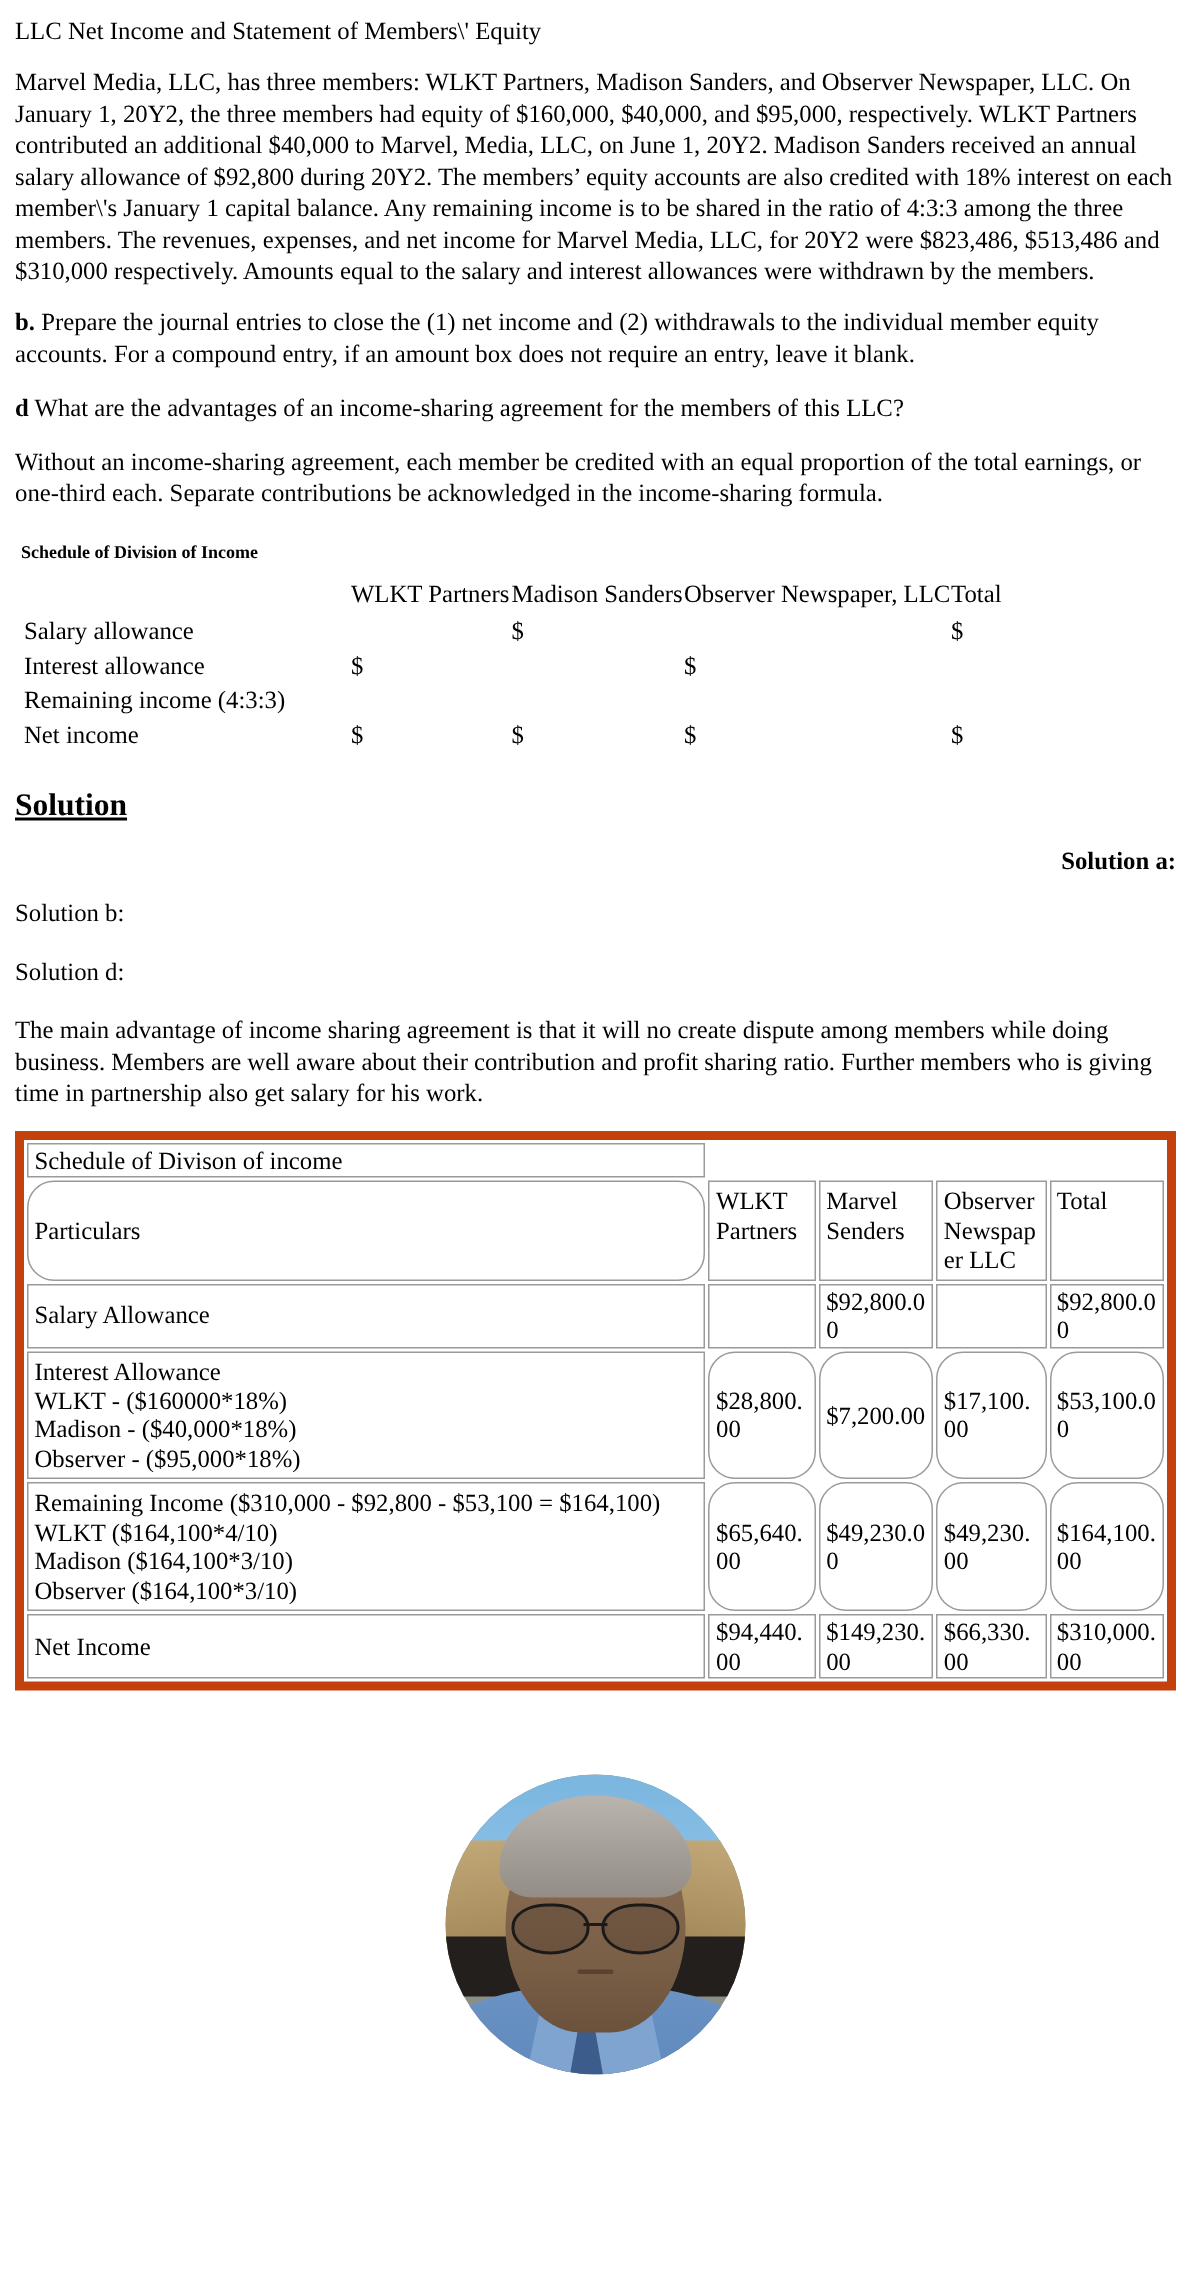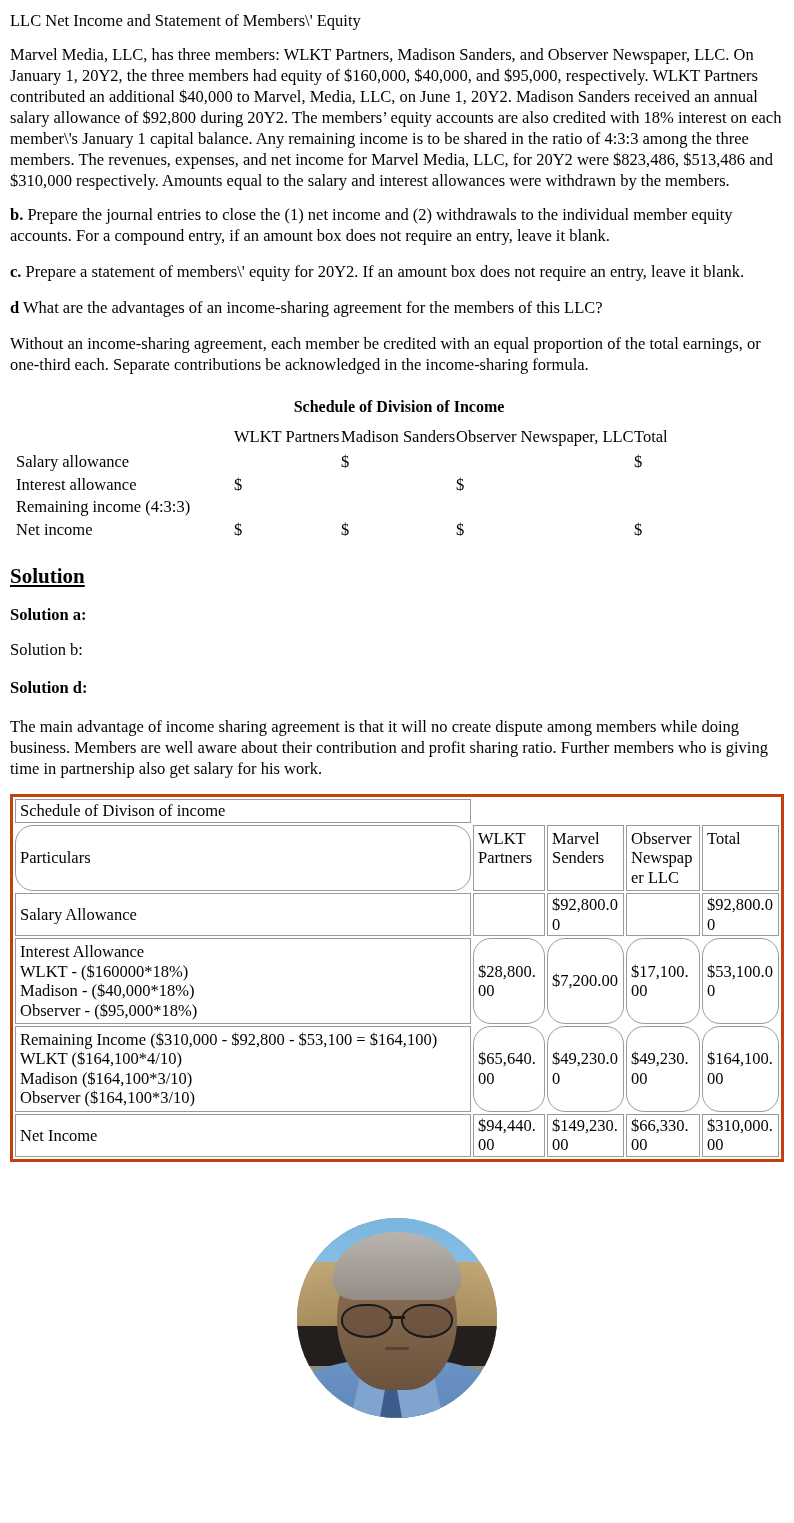--- a/index.html
+++ b/index.html
@@ -32,23 +32,22 @@
     font-size: 16.5px;
     line-height: 1.27;
     text-align: left;
   }
   .para .lbl { font-weight: bold; }
   .para.q { margin-bottom: 15px; }
 
   
   .sched-title {
     font-weight: bold;
-    font-size: 16px;
+    font-size: 12px;
     margin: 22px 0 9px 4px;
-    text-align: center;
   }
   table.plain {
     border-collapse: collapse;
     width: 100%;
     font-size: 16.5px;
     margin-bottom: 6px;
   }
   table.plain td, table.plain th {
     padding: 2px 0;
     font-weight: normal;
@@ -63,21 +62,21 @@
   table.plain .c-tot   { width: auto; }
   table.plain tr.head td { padding-bottom: 4px; }
 
   
   table.grid {
     border-collapse: separate;
     border-spacing: 2px;
     width: 774px;
     margin: 12px 0 0 0;
     font-size: 16.5px;
-    border: 3px solid #c2410c;
+    border: 6px solid #c2410c;
     background: #ffffff;
     table-layout: fixed;
   }
   table.grid td {
     border: 1px solid #9a9a9a;
     padding: 1px 4px;
     vertical-align: middle;
     line-height: 1.18;
     background: #ffffff;
     word-wrap: break-word;
@@ -183,21 +182,20 @@
 
 <div class="page">
 
   <div class="doc-title">LLC Net Income and Statement of Members\' Equity</div>
 
   <p class="para">Marvel Media, LLC, has three members: WLKT Partners, Madison Sanders, and Observer Newspaper, LLC. On January 1, 20Y2, the three members had equity of $160,000, $40,000, and $95,000, respectively. WLKT Partners contributed an additional $40,000 to Marvel, Media, LLC, on June 1, 20Y2. Madison Sanders received an annual salary allowance of $92,800 during 20Y2. The members’ equity accounts are also credited with 18% interest on each member\'s January 1 capital balance. Any remaining income is to be shared in the ratio of 4:3:3 among the three members. The revenues, expenses, and net income for Marvel Media, LLC, for 20Y2 were $823,486, $513,486 and $310,000 respectively. Amounts equal to the salary and interest allowances were withdrawn by the members.</p>
 
 
   <p class="para q"><span class="lbl">b.</span> <span>Prepare the journal entries to close the (1) net income and (2) withdrawals to the individual member equity accounts. For a compound entry, if an amount box does not require an entry, leave it blank.</span></p>
 
-  <p class="para q"><span class="lbl">c.</span> <span>Prepare a statement of members\' equity for 20Y2. If an amount box does not require an entry, leave it blank.</span></p>
 
   <p class="para q"><span class="lbl">d</span> <span>What are the advantages of an income-sharing agreement for the members of this LLC?</span></p>
 
   <p class="para">Without an income-sharing agreement, each member be credited with an equal proportion of the total earnings, or one-third each. Separate contributions be acknowledged in the income-sharing formula.</p>
 
   <div class="sched-title">Schedule of Division of Income</div>
 
   <table class="plain">
     <tbody>
       <tr class="head">
@@ -233,23 +231,23 @@
         <td class="c-wlkt">$</td>
         <td class="c-mad">$</td>
         <td class="c-obs">$</td>
         <td class="c-tot">$</td>
       </tr>
     </tbody>
   </table>
 
   <h2 style="font-size:21px;font-weight:bold;margin:22px 0 16px 0;text-decoration:underline;">Solution</h2>
 
-  <p class="para" style="font-weight:bold;">Solution a:</p>
+  <p class="para" style="font-weight:bold;text-align:right;">Solution a:</p>
   <p class="para" style="font-weight:normal;margin-bottom:18px;">Solution b:</p>
-  <p class="para" style="font-weight:bold;margin-bottom:18px;">Solution d:</p>
+  <p class="para" style="font-weight:normal;margin-bottom:18px;">Solution d:</p>
 
   <p class="para">The main advantage of income sharing agreement is that it will no create dispute among members while doing business. Members are well aware about their contribution and profit sharing ratio. Further members who is giving time in partnership also get salary for his work.</p>
 
   <table class="grid">
     <colgroup>
       <col class="col-part">
         <col class="col-wlkt">
         <col class="col-mad">
         <col class="col-obs">
         <col class="col-tot">

